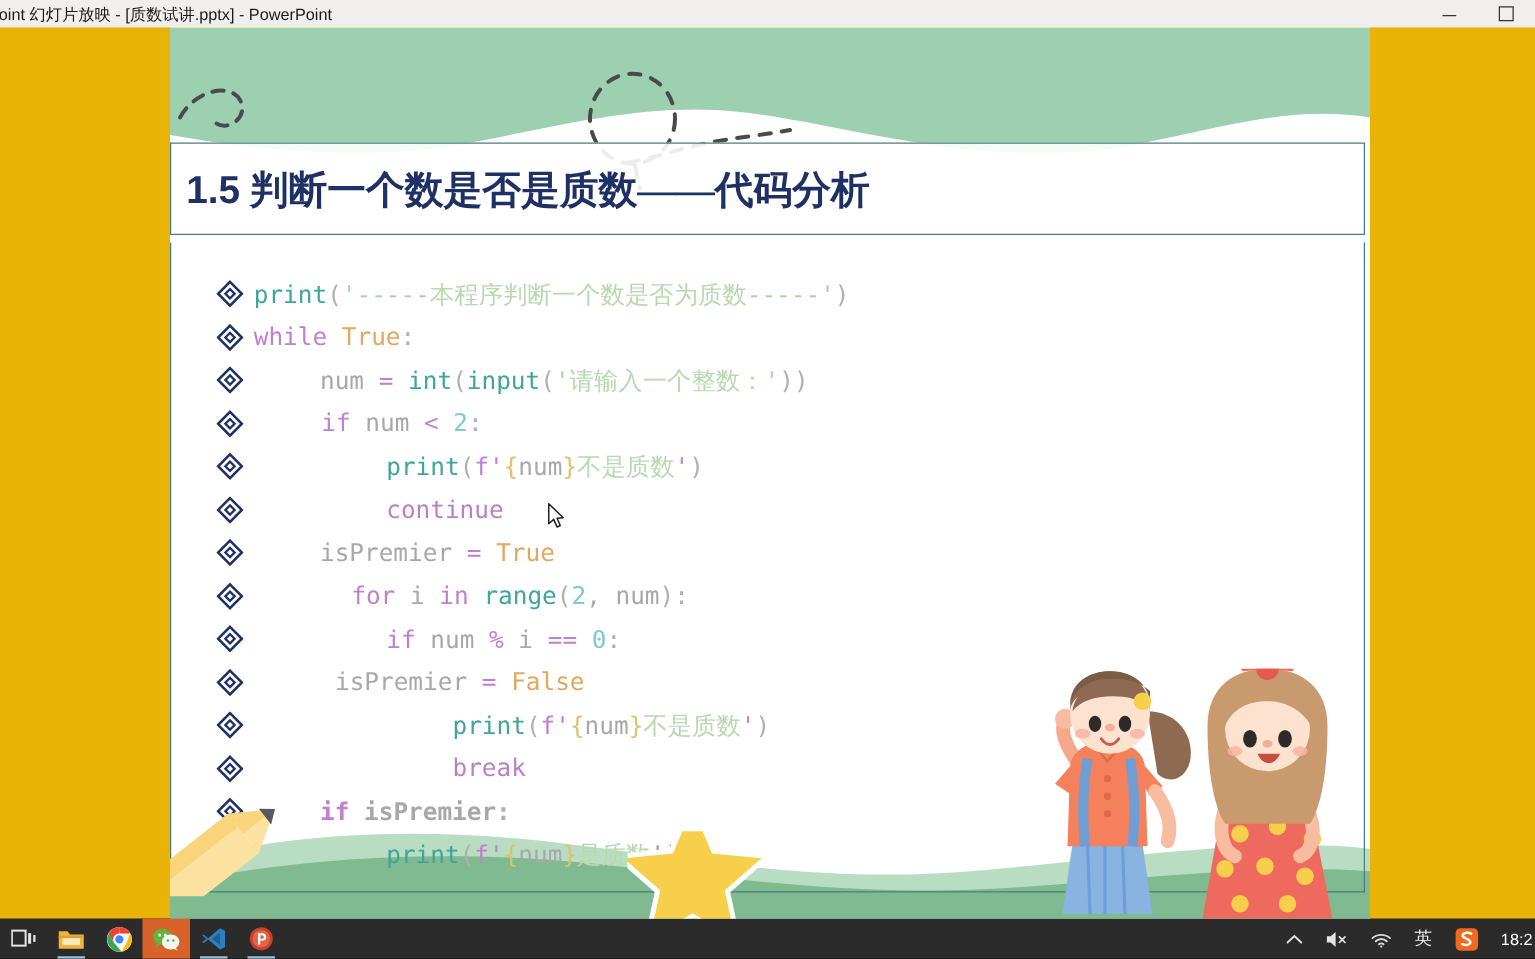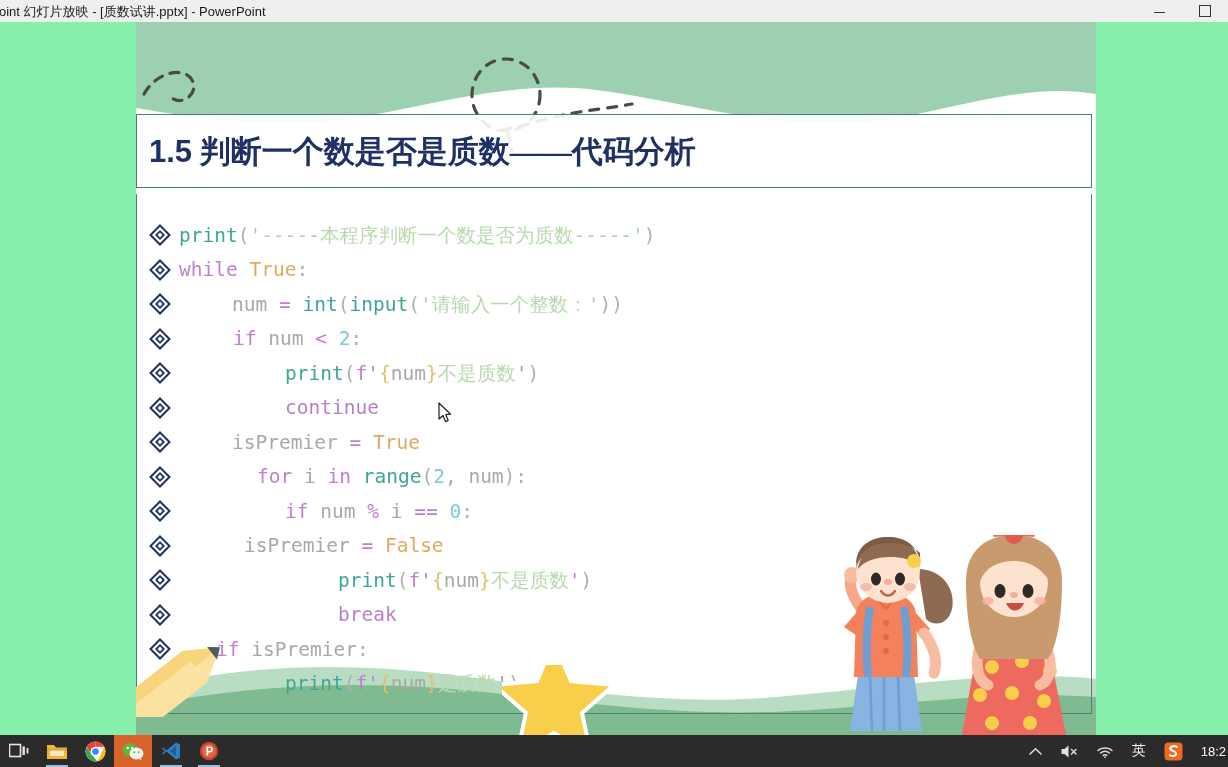--- a/index.html
+++ b/index.html
@@ -27,21 +27,21 @@
     width: 46px; height: 22px;
     display: flex; align-items: center; justify-content: center;
     color: #222;
   }
   .win-btn .min-glyph { display:block; width: 11px; height: 1px; background:#333; margin-top: 3px;}
   .win-btn .max-glyph { display:block; width: 10px; height: 10px; border: 1px solid #333; }
 
   
   .desktop {
     position: absolute; left: 0; top: 22px; width: 1228px; height: 713px;
-    background: #86efac;
+    background: #eab308;
   }
 
   
   .slide {
     position: absolute; left: 136px; top: 0px; width: 960px; height: 713px;
     background: #ffffff; overflow: hidden;
   }
 
   
   .wave-top { position: absolute; left: 0; top: 0; width: 960px; height: 100px; }
@@ -70,21 +70,21 @@
 
   
   .code-box {
     position: absolute; left: 0px; top: 172px; width: 956px; height: 520px;
     border-left: 1.4px solid #4b7f7a; border-right: 1.4px solid #4b7f7a;
     border-bottom: 1.4px solid #4b7f7a;
     box-sizing: border-box;
     background: transparent;
   }
 
-  .code-list { position: absolute; left: 0px; top: 24px; width: 956px; }
+  .code-list { position: absolute; left: 0px; top: 24px; width: 956px; padding-left: 24px; }
   .code-line {
     position: relative; height: 34.5px; display: flex; align-items: center;
     padding-left: 12px;
   }
   .bullet {
     position: relative; flex: 0 0 auto; width: 22px; height: 22px;
     margin-right: 8px;
   }
   .code-text {
     font-family: "DejaVu Sans Mono", "Liberation Mono", monospace;
@@ -409,21 +409,21 @@
               <div class="code-text" style="margin-left: 159px;"><span class="c-kw2">break</span></div>
             </div>
             <div class="code-line">
               <div class="bullet">
                 <svg width="22" height="22" viewBox="0 0 22 22">
                   <polygon points="11,1.5 20.5,11 11,20.5 1.5,11" fill="none" stroke="#1f3164" stroke-width="2"></polygon>
                   <polygon points="11,6 16,11 11,16 6,11" fill="#1f3164"></polygon>
                   <polygon points="11,8.6 13.4,11 11,13.4 8.6,11" fill="#ffffff"></polygon>
                 </svg>
               </div>
-              <div class="code-text" style="margin-left: 37px;"><span class="c-kw">if</span><span class="c-plain"> isPremier</span><span class="c-punct">:</span></div>
+              <div class="code-text" style="margin-left: 53px; font-weight: bold;"><span class="c-kw">if</span><span class="c-plain"> isPremier</span><span class="c-punct">:</span></div>
             </div>
             <div class="code-line">
               <div class="bullet">
                 <svg width="22" height="22" viewBox="0 0 22 22">
                   <polygon points="11,1.5 20.5,11 11,20.5 1.5,11" fill="none" stroke="#1f3164" stroke-width="2"></polygon>
                   <polygon points="11,6 16,11 11,16 6,11" fill="#1f3164"></polygon>
                   <polygon points="11,8.6 13.4,11 11,13.4 8.6,11" fill="#ffffff"></polygon>
                 </svg>
               </div>
               <div class="code-text" style="margin-left: 106px;"><span class="c-func">print</span><span class="c-punct">(</span><span class="c-fstr">f'</span><span class="c-brace">{</span><span class="c-plain">num</span><span class="c-brace">}</span><span class="c-cjk">是质数</span><span class="c-fstr">'</span><span class="c-punct">)</span></div>

